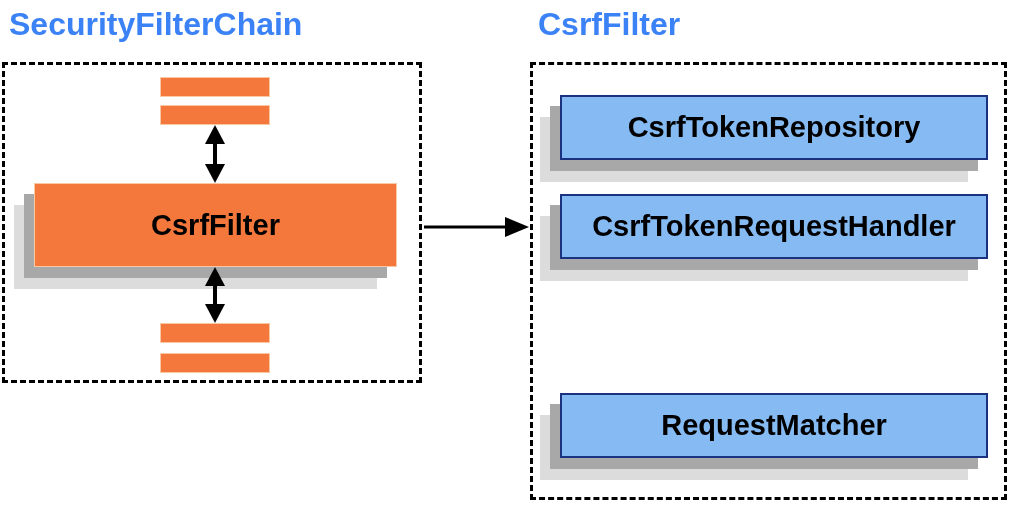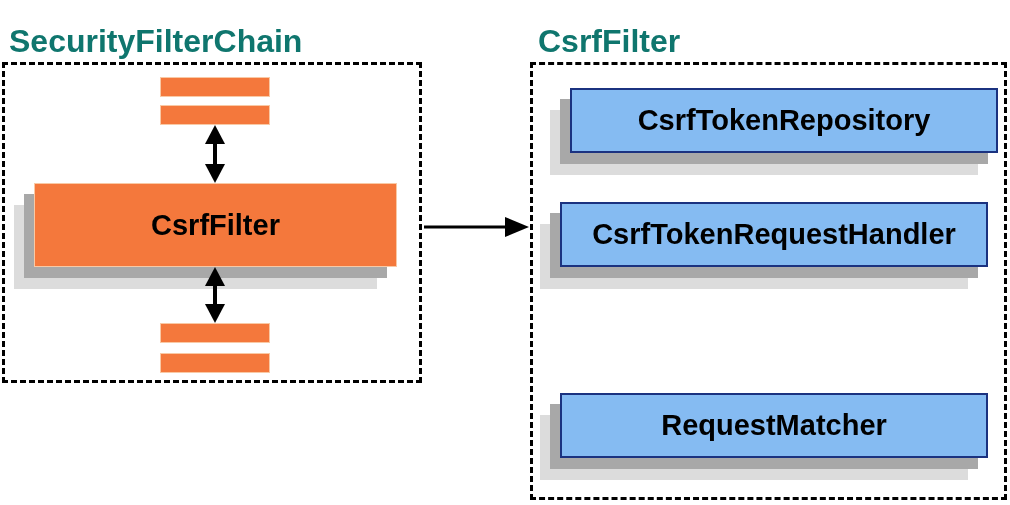--- a/index.html
+++ b/index.html
@@ -10,24 +10,24 @@
   .canvas {
     position: relative;
     width: 1010px;
     height: 505px;
     background: #ffffff;
     font-family: "Liberation Sans", sans-serif;
     overflow: hidden;
   }
   .group-title {
     position: absolute;
-    top: 25px;
+    top: 8px;
     font-size: 32px;
     font-weight: bold;
-    color: #0f766e;
+    color: #3b82f6;
     white-space: nowrap;
     line-height: 1;
   }
   .group-title.left  { left: 9px; }
   .group-title.right { left: 538px; }
 
   .dashed-box {
     position: absolute;
     border: 3px dashed #000000;
     box-sizing: border-box;
@@ -79,22 +79,22 @@
     box-sizing: border-box;
     display: flex;
     align-items: center;
     justify-content: center;
     font-size: 29px;
     font-weight: bold;
     color: #000000;
     box-shadow: -10px 11px 0 var(--shadow-dark, #a8a8a8),
                 -20px 22px 0 var(--shadow-light, #dcdcdc);
   }
-  .component-box.c1 { top: 88px; margin-left: 10px; }
-  .component-box.c2 { top: 202px; }
+  .component-box.c1 { top: 95px; }
+  .component-box.c2 { top: 194px; }
   .component-box.c3 { top: 294px; }
   .component-box.c4 { top: 393px; align-items: center; }
 
   .arrow-svg { position: absolute; display: block; }
   .varrow1 { left: 199px; top: 125px; }
   .varrow2 { left: 199px; top: 267px; }
   .harrow  { left: 423px; top: 213px; }
 
   .label-text { pointer-events: none; }
 </style>

